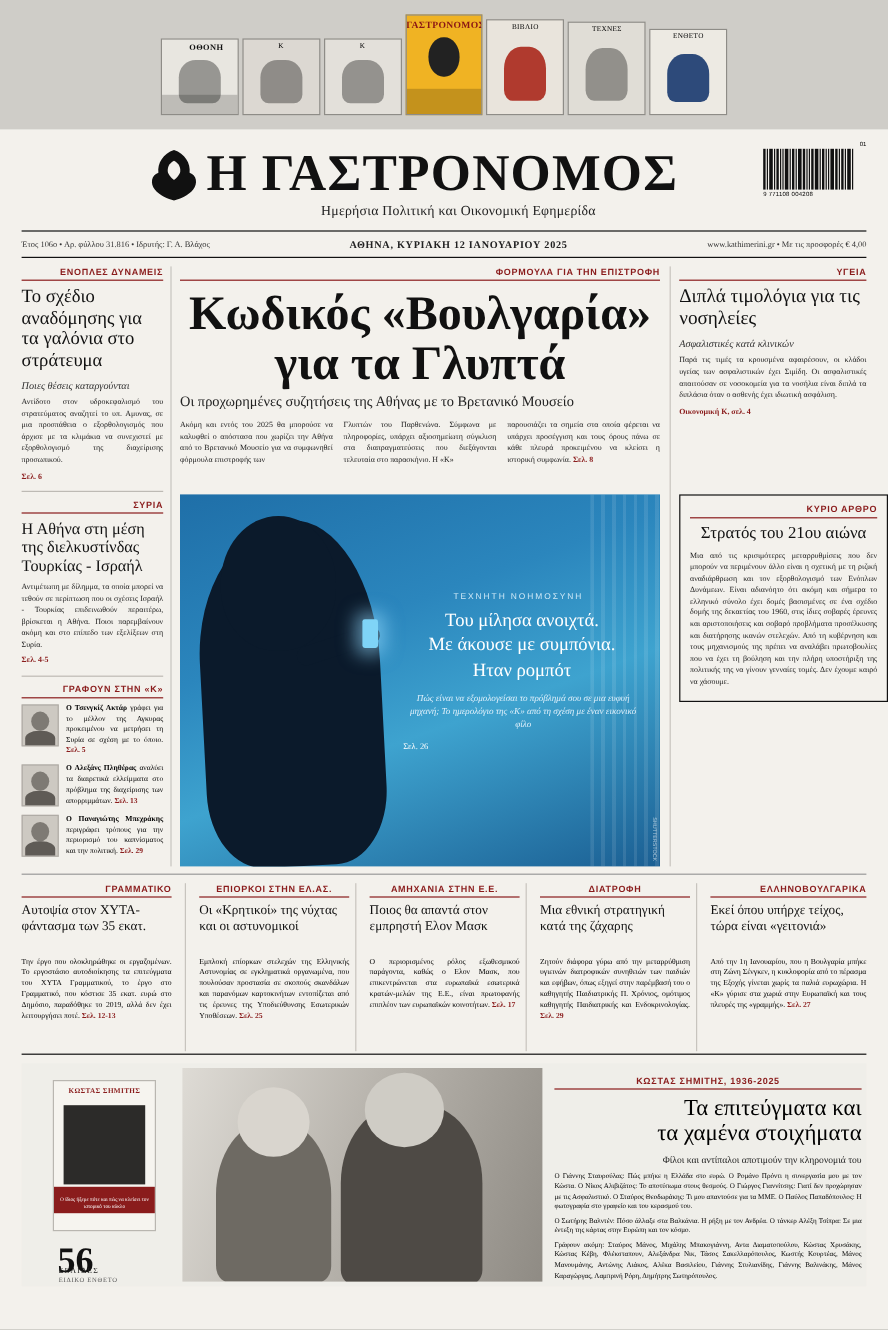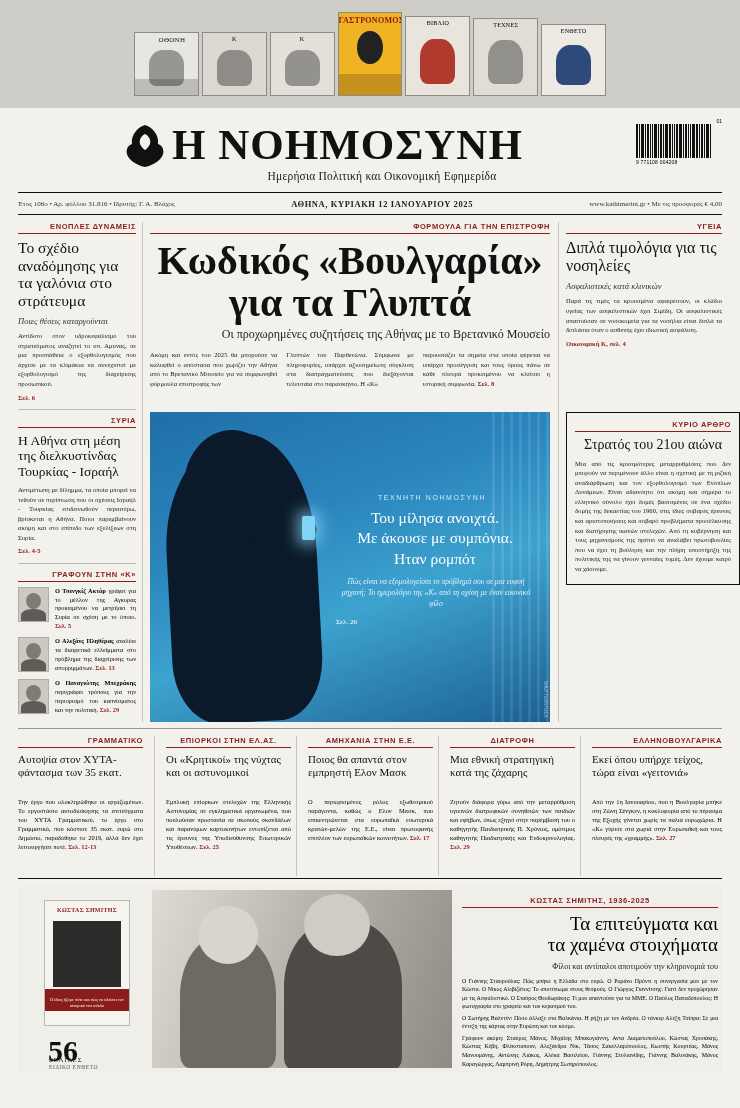--- a/index.html
+++ b/index.html
@@ -16,21 +16,21 @@
     position:absolute;left:0;top:0;width:740px;height:108px;
     background:#cfcdc8;
   }
   .mags-inner{
     position:absolute;left:134px;top:14px;width:472px;height:82px;
     display:flex;align-items:flex-end;gap:3px;
   }
   .mag{position:relative;flex:1 1 auto;height:62px;border:1px solid #8e8c87;overflow:hidden;}
   .mag .mt{position:absolute;left:0;right:0;top:3px;text-align:center;font-size:6px;letter-spacing:.3px;}
   .m1{background:#e8e6e0;}
-  .m1 .mt{color:#111;font-weight:normal;font-size:7px;margin-left:11px;}
+  .m1 .mt{color:#111;font-weight:bold;font-size:7px;margin-left:11px;}
   .m2{background:#dcd8d2;}
   .m3{background:#e3e0da;}
   .m4{height:82px;background:#f0b323;}
   .m4 .mt{color:#8a1616;font-weight:bold;font-size:8px;}
   .m5{height:78px;background:#e9e4dc;}
   .m6{height:76px;background:#e0ddd6;}
   .m7{height:70px;background:#edeae3;}
   .mag .band{position:absolute;left:0;right:0;bottom:0;height:26%;background:rgba(0,0,0,.18);}
   .mag .fig{position:absolute;left:22%;right:22%;top:28%;bottom:14%;background:rgba(0,0,0,.35);border-radius:40% 40% 20% 20%;}
   .m4 .fig{background:#222;border-radius:50%;left:30%;right:30%;top:22%;bottom:38%;}
@@ -81,21 +81,21 @@
   .left-col{left:18px;top:222px;width:118px;}
   .left-col h2.head{font-size:15.5px;line-height:1.14;}
   .divider{border-top:1px solid #bdbab4;margin:7px 0 6px 0;}
 
   
   .center-col{left:150px;top:222px;width:400px;}
   .center-col .kicker{text-align:right;}
   h1.main{
     font-size:40px;line-height:1.04;font-weight:bold;text-align:center;margin:6px 0 4px 0;color:#111;
   }
-  .main-deck{text-align:right;font-size:12px;color:#222;margin:0 0 8px 0;}
+  .main-deck{text-align:left;font-size:12px;color:#222;margin:0 0 8px 0;}
   .three{display:flex;gap:9px;}
   .three p{flex:1;}
 
   
   .aibox{position:absolute;left:150px;top:412px;width:400px;height:310px;overflow:hidden;
     background:linear-gradient(160deg,#1f6fa8 0%,#2b86bd 35%,#3ea3cf 60%,#1b5f93 100%);}
   .aibox .silhouette{position:absolute;left:18px;top:22px;width:150px;height:288px;background:#0b1a2b;
     border-radius:55% 45% 30% 30% / 40% 42% 22% 22%;transform:rotate(-3deg);}
   .aibox .head{position:absolute;left:34px;top:18px;width:96px;height:112px;background:#0b1a2b;border-radius:50% 50% 46% 46%;}
   .aibox .arm{position:absolute;left:96px;top:118px;width:72px;height:16px;background:#0b1a2b;border-radius:8px;transform:rotate(-18deg);}
@@ -195,21 +195,21 @@
         <div class="fig"></div>
       </div>
     </div>
   </div>
 
   <div class="masthead">
     <svg class="logo-bird" viewBox="0 0 46 48">
       <path d="M23 3 C14 6 9 14 10 22 C4 24 3 31 7 36 C11 41 18 44 23 45 C28 44 35 41 39 36 C43 31 42 24 36 22 C37 14 32 6 23 3 Z" fill="#111"></path>
       <path d="M23 12 C19 14 17 18 18 22 C20 26 23 28 23 28 C23 28 26 26 28 22 C29 18 27 14 23 12 Z" fill="#f3f1ec"></path>
     </svg>
-    <div class="paper-title">Η ΝΟΗΜΟΣΥΝΗ</div>
+    <div class="paper-title">Η ΓΑΣΤΡΟΝΟΜΟΣ</div>
     <div class="paper-sub">Ημερήσια Πολιτική και Οικονομική Εφημερίδα</div>
     <div class="bc-top">01</div>
     <div class="barcode">
       <div class="bars">
         <i style="width:2px"></i>
           <i style="width:1px"></i>
           <i style="width:3px"></i>
           <i style="width:1px"></i>
         <i style="width:2px"></i>
           <i style="width:1px"></i>

